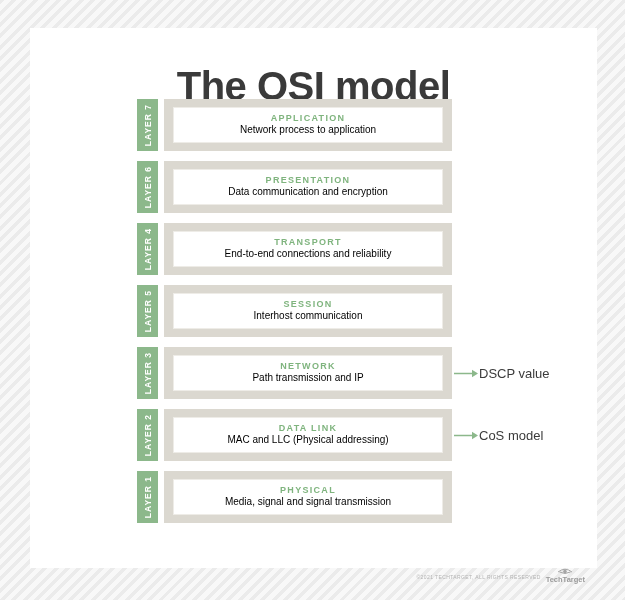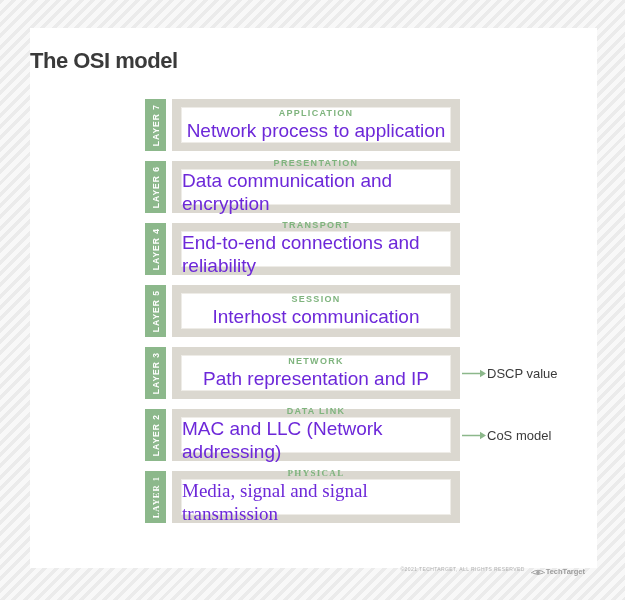--- a/index.html
+++ b/index.html
@@ -20,43 +20,42 @@
   }
   .card {
     position: absolute;
     left: 30px;
     top: 28px;
     width: 567px;
     height: 540px;
     background: #ffffff;
   }
   .page-title {
-    margin: 0;
+    margin: 16px;
     padding-top: 20px;
-    text-align: left;
-    font-size: 22px;
+    text-align: center;
+    font-size: 40px;
     font-weight: bold;
     letter-spacing: -0.5px;
     color: #3a3a3a;
   }
   .rows {
     position: absolute;
-    left: 115px;
+    left: 107px;
     top: 71px;
   }
   .layer-row {
     position: relative;
     display: flex;
     align-items: stretch;
     height: 52px;
     margin-bottom: 10px;
   }
   .layer-row.last {
     margin-top: 9px;
-    font-family: Liberation Serif, serif;
   }
   .layer-tab {
     width: 21px;
     background: #8cb88b;
     margin-right: 6px;
     display: flex;
     align-items: center;
     justify-content: center;
   }
   .layer-tab .tab-text {
@@ -86,22 +85,22 @@
   }
   .layer-heading {
     font-size: 9px;
     font-weight: bold;
     letter-spacing: 1.3px;
     color: #7fb47e;
     text-transform: uppercase;
     line-height: 1.2;
   }
   .layer-desc {
-    font-size: 19px;
-    color: #6d28d9;
+    font-size: 10px;
+    color: #000000;
     line-height: 1.25;
   }
   .annotation {
     position: absolute;
     left: 317px;
     top: 50%;
     transform: translateY(-50%);
     display: flex;
     align-items: center;
     gap: 0;
@@ -124,21 +123,21 @@
   }
   .copyright {
     font-size: 5px;
     letter-spacing: 0.4px;
     color: #b3b3b3;
     margin-bottom: 4px;
     white-space: nowrap;
   }
   .brand {
     display: flex;
-    flex-direction: row;
+    flex-direction: column;
     align-items: center;
   }
   .brand .brand-label {
     font-size: 7.5px;
     font-weight: bold;
     color: #9b9b9b;
     line-height: 1;
     margin-top: 1px;
   }
 </style>
@@ -198,40 +197,40 @@
       </div>
     </div>
 
     <div class="layer-row">
       <div class="layer-tab">
         <span class="tab-text">LAYER 3</span>
       </div>
       <div class="layer-box">
         <div class="layer-inner">
           <div class="layer-heading">NETWORK</div>
-          <div class="layer-desc">Path representation and IP</div>
+          <div class="layer-desc">Path transmission and IP</div>
         </div>
       </div>
       <div class="annotation">
         <svg class="arrow-icon" width="25" height="10" viewBox="0 0 25 10">
           <line x1="0" y1="5" x2="19" y2="5" stroke="#8cb88b" stroke-width="1.6"></line>
           <path d="M18 1.2 L24 5 L18 8.8 Z" fill="#8cb88b"></path>
         </svg>
         <span class="annotation-label">DSCP value</span>
       </div>
     </div>
 
     <div class="layer-row">
       <div class="layer-tab">
         <span class="tab-text">LAYER 2</span>
       </div>
       <div class="layer-box">
         <div class="layer-inner">
           <div class="layer-heading">DATA LINK</div>
-          <div class="layer-desc">MAC and LLC (Network addressing)</div>
+          <div class="layer-desc">MAC and LLC (Physical addressing)</div>
         </div>
       </div>
       <div class="annotation">
         <svg class="arrow-icon" width="25" height="10" viewBox="0 0 25 10">
           <line x1="0" y1="5" x2="19" y2="5" stroke="#8cb88b" stroke-width="1.6"></line>
           <path d="M18 1.2 L24 5 L18 8.8 Z" fill="#8cb88b"></path>
         </svg>
         <span class="annotation-label">CoS model</span>
       </div>
     </div>

